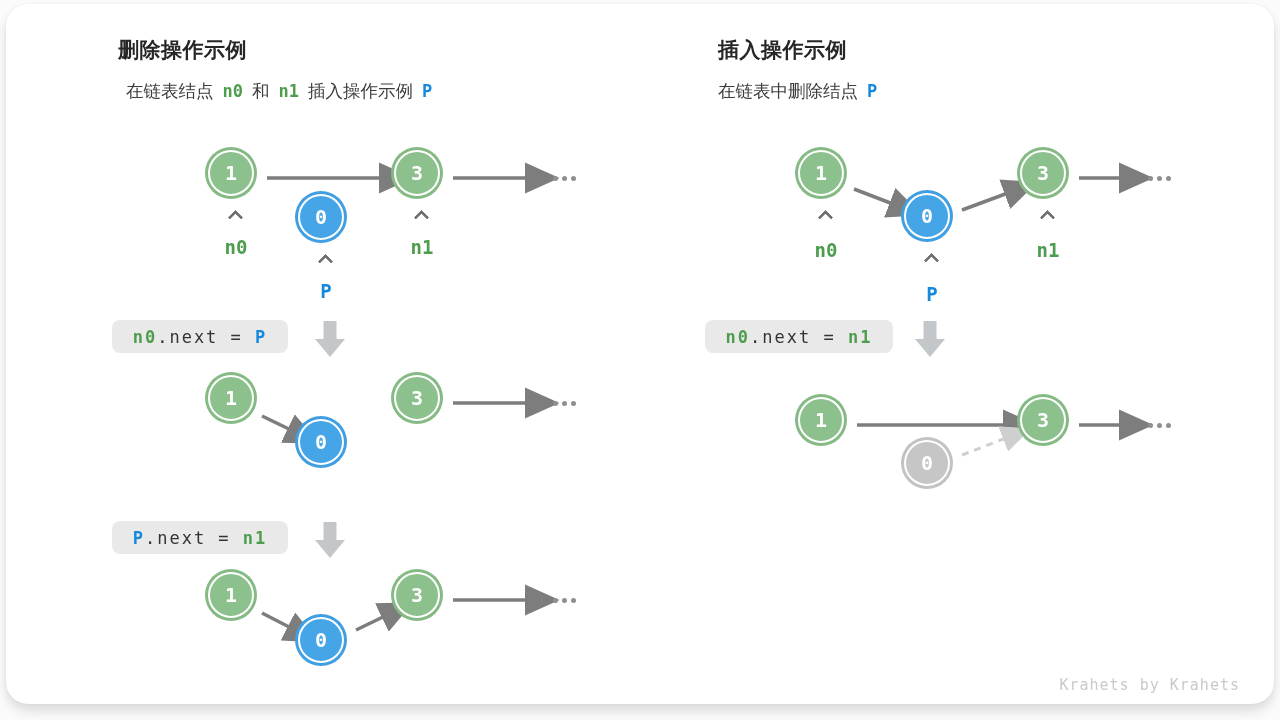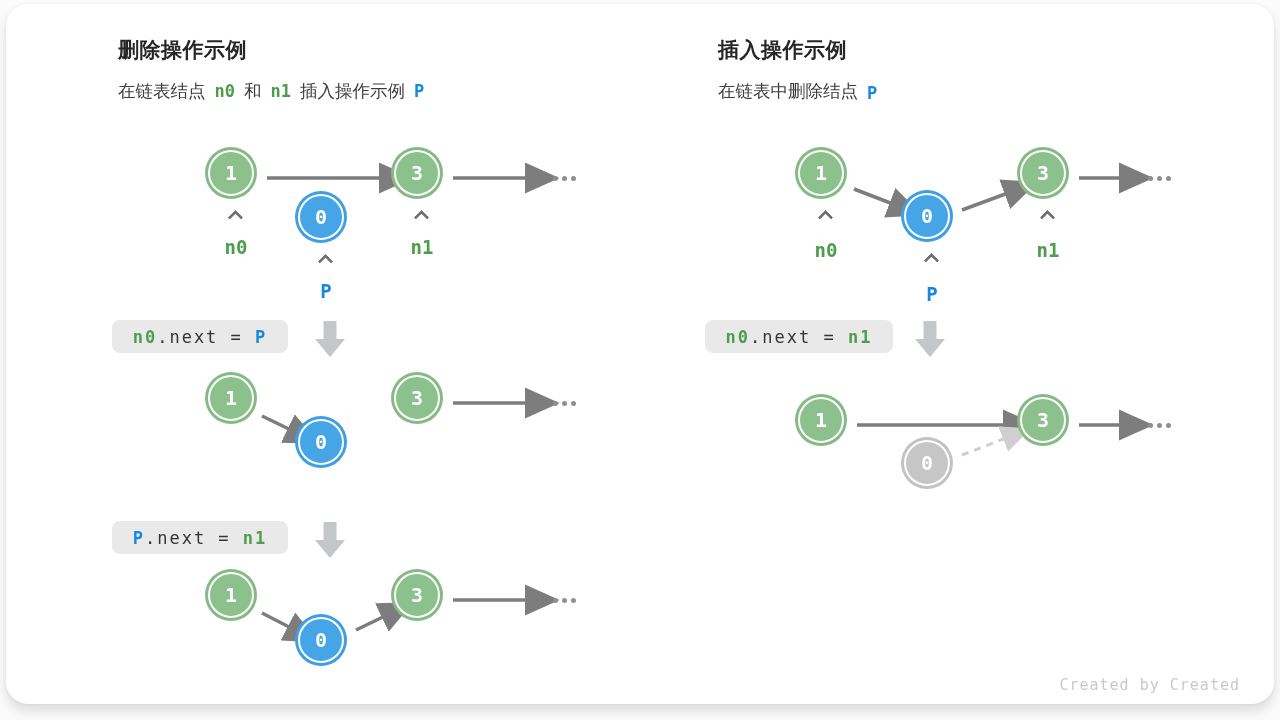--- a/index.html
+++ b/index.html
@@ -85,21 +85,21 @@
   <g fill="#c4c7ca">
     <path d="M323.5,321 H336.5 V339 H345 L330,357 L315,339 H323.5 Z"></path>
     <path d="M323.5,522 H336.5 V540 H345 L330,558 L315,540 H323.5 Z"></path>
     <path d="M923.5,321 H936.5 V339 H945 L930,357 L915,339 H923.5 Z"></path>
   </g>
 </svg>
 
 <div class="layer">
 
   <div class="panel-title" style="left:118px; top:36px;">删除操作示例</div>
-  <div class="subtitle" style="left:118px; top:79px;justify-content:center;">
+  <div class="subtitle" style="left:126px; top:79px;justify-content:center;">
     <span>在链表结点</span>
       <span class="mono var-green">n0</span>
       <span>和</span>
       <span class="mono var-green">n1</span>
       <span>插入操作示例</span>
       <span class="mono var-blue">P</span>
   </div>
 
   <div class="node green" style="left:208px; top:150px;">
       <span>1</span>
@@ -154,21 +154,21 @@
   <div class="node green" style="left:394px; top:572px;">
       <span>3</span>
     </div>
   <div class="dots" style="left:553px; top:598px;" aria-label="...">
       <i></i>
       <i></i>
       <i></i>
     </div>
 
   <div class="panel-title" style="left:718px; top:36px;">插入操作示例</div>
-  <div class="subtitle" style="left:718px; top:79px;align-items:flex-end;">
+  <div class="subtitle" style="left:718px; top:79px;">
     <span>在链表中删除结点</span>
       <span class="mono var-blue">P</span>
   </div>
 
   <div class="node green" style="left:798px; top:150px;">
       <span>1</span>
     </div>
   <div class="node blue" style="left:904px; top:193px;">
       <span>0</span>
     </div>
@@ -199,14 +199,14 @@
     </div>
   <div class="node green" style="left:1020px; top:397px;">
       <span>3</span>
     </div>
   <div class="dots" style="left:1148px; top:423px;" aria-label="...">
       <i></i>
       <i></i>
       <i></i>
     </div>
 
-  <div class="credit">Created by Created</div>
+  <div class="credit">Krahets by Krahets</div>
 </div>
 
 </body></html>

